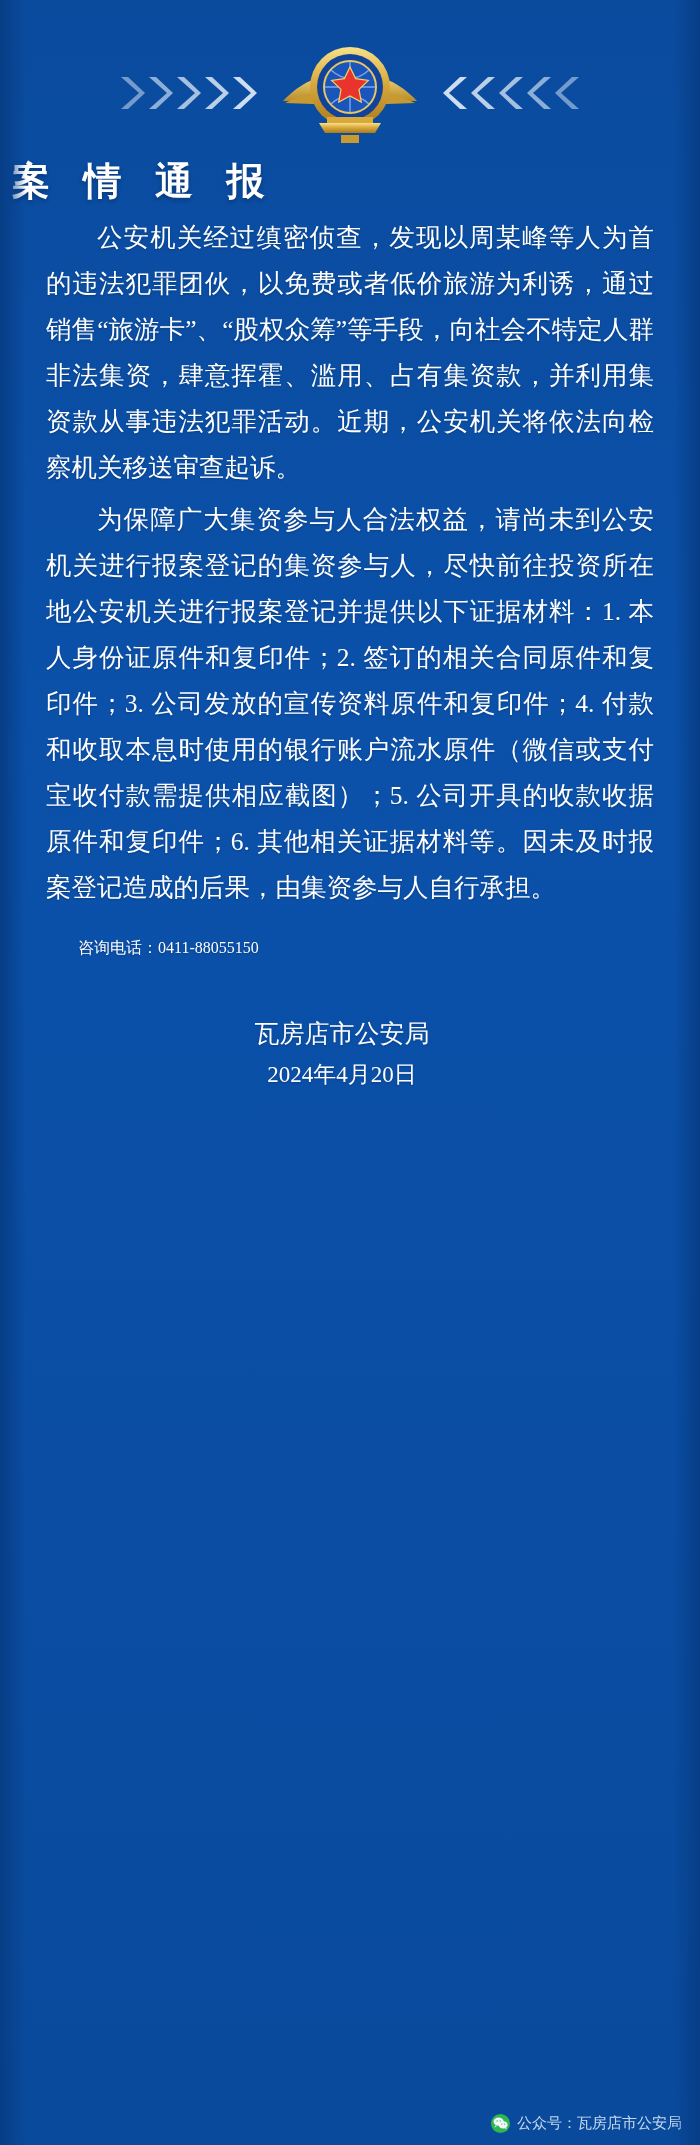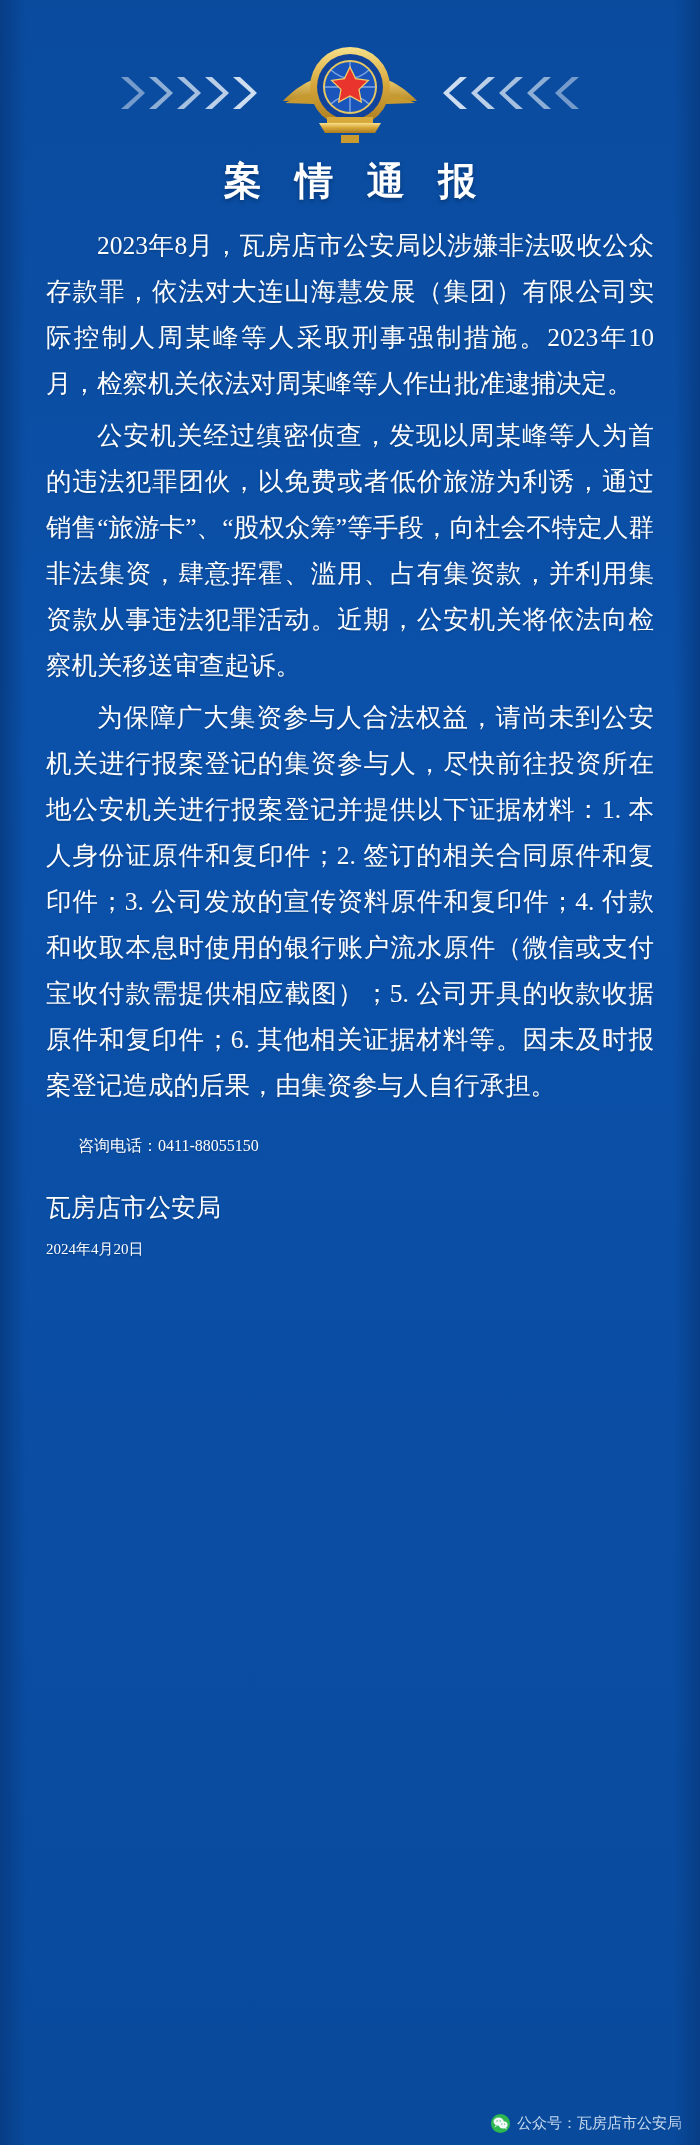--- a/index.html
+++ b/index.html
@@ -69,29 +69,29 @@
 
   .emblem {
     width: 150px;
     height: 108px;
     position: relative;
     flex: 0 0 auto;
   }
 
   
   .title {
-    text-align: center;
+    text-align: left;
     color: #ffffff;
     font-family: "Liberation Serif", serif;
     font-size: 38px;
     letter-spacing: 12px;
     font-weight: 700;
     text-shadow: 0 2px 4px rgba(0,0,0,0.28);
     margin-top: -4px;
-    margin-bottom: 16px;
+    margin-bottom: 8px;
     padding-left: 12px;
   }
 
   
   .content {
     padding: 0 46px;
     box-sizing: border-box;
   }
   .para {
     color: #ffffff;
@@ -107,33 +107,33 @@
   .phone {
     color: #ffffff;
     font-family: "Liberation Serif", serif;
     font-size: 16px;
     line-height: 46px;
     margin: 14px 0 0 0;
     text-indent: 2em;
     text-shadow: 0 1px 2px rgba(0,0,0,0.22);
   }
   .signoff {
-    margin-top: 18px;
+    margin-top: 42px;
     padding-right: 16px;
-    text-align: left;
+    text-align: center;
     color: #ffffff;
     font-family: "Liberation Serif", serif;
     text-shadow: 0 1px 2px rgba(0,0,0,0.22);
   }
   .signoff .org {
     font-size: 25px;
     line-height: 42px;
   }
   .signoff .date {
-    font-size: 15px;
+    font-size: 23px;
     line-height: 40px;
   }
 
   
   .footer {
     position: absolute;
     right: 18px;
     bottom: 12px;
     display: flex;
     align-items: center;
@@ -251,21 +251,20 @@
             <path d="M24 4 L6 20 L24 36 L17 36 L0 20 L17 4 Z" fill="currentColor"></path>
           </svg>
       </span>
     </div>
 
   </div>
 
   <div class="title">案 情 通 报</div>
 
   <div class="content">
-    <p class="para">2023年8月，瓦房店市公安局以涉嫌非法吸收公众存款罪，依法对大连山海慧发展（集团）有限公司实际控制人周某峰等人采取刑事强制措施。2023年10月，检察机关依法对周某峰等人作出批准逮捕决定。</p>
     <p class="para">公安机关经过缜密侦查，发现以周某峰等人为首的违法犯罪团伙，以免费或者低价旅游为利诱，通过销售“旅游卡”、“股权众筹”等手段，向社会不特定人群非法集资，肆意挥霍、滥用、占有集资款，并利用集资款从事违法犯罪活动。近期，公安机关将依法向检察机关移送审查起诉。</p>
     <p class="para">为保障广大集资参与人合法权益，请尚未到公安机关进行报案登记的集资参与人，尽快前往投资所在地公安机关进行报案登记并提供以下证据材料：1. 本人身份证原件和复印件；2. 签订的相关合同原件和复印件；3. 公司发放的宣传资料原件和复印件；4. 付款和收取本息时使用的银行账户流水原件（微信或支付宝收付款需提供相应截图）；5. 公司开具的收款收据原件和复印件；6. 其他相关证据材料等。因未及时报案登记造成的后果，由集资参与人自行承担。</p>
 
     <p class="phone">咨询电话：0411-88055150</p>
 
     <div class="signoff">
       <div class="org">瓦房店市公安局</div>
       <div class="date">2024年4月20日</div>
     </div>
   </div>

